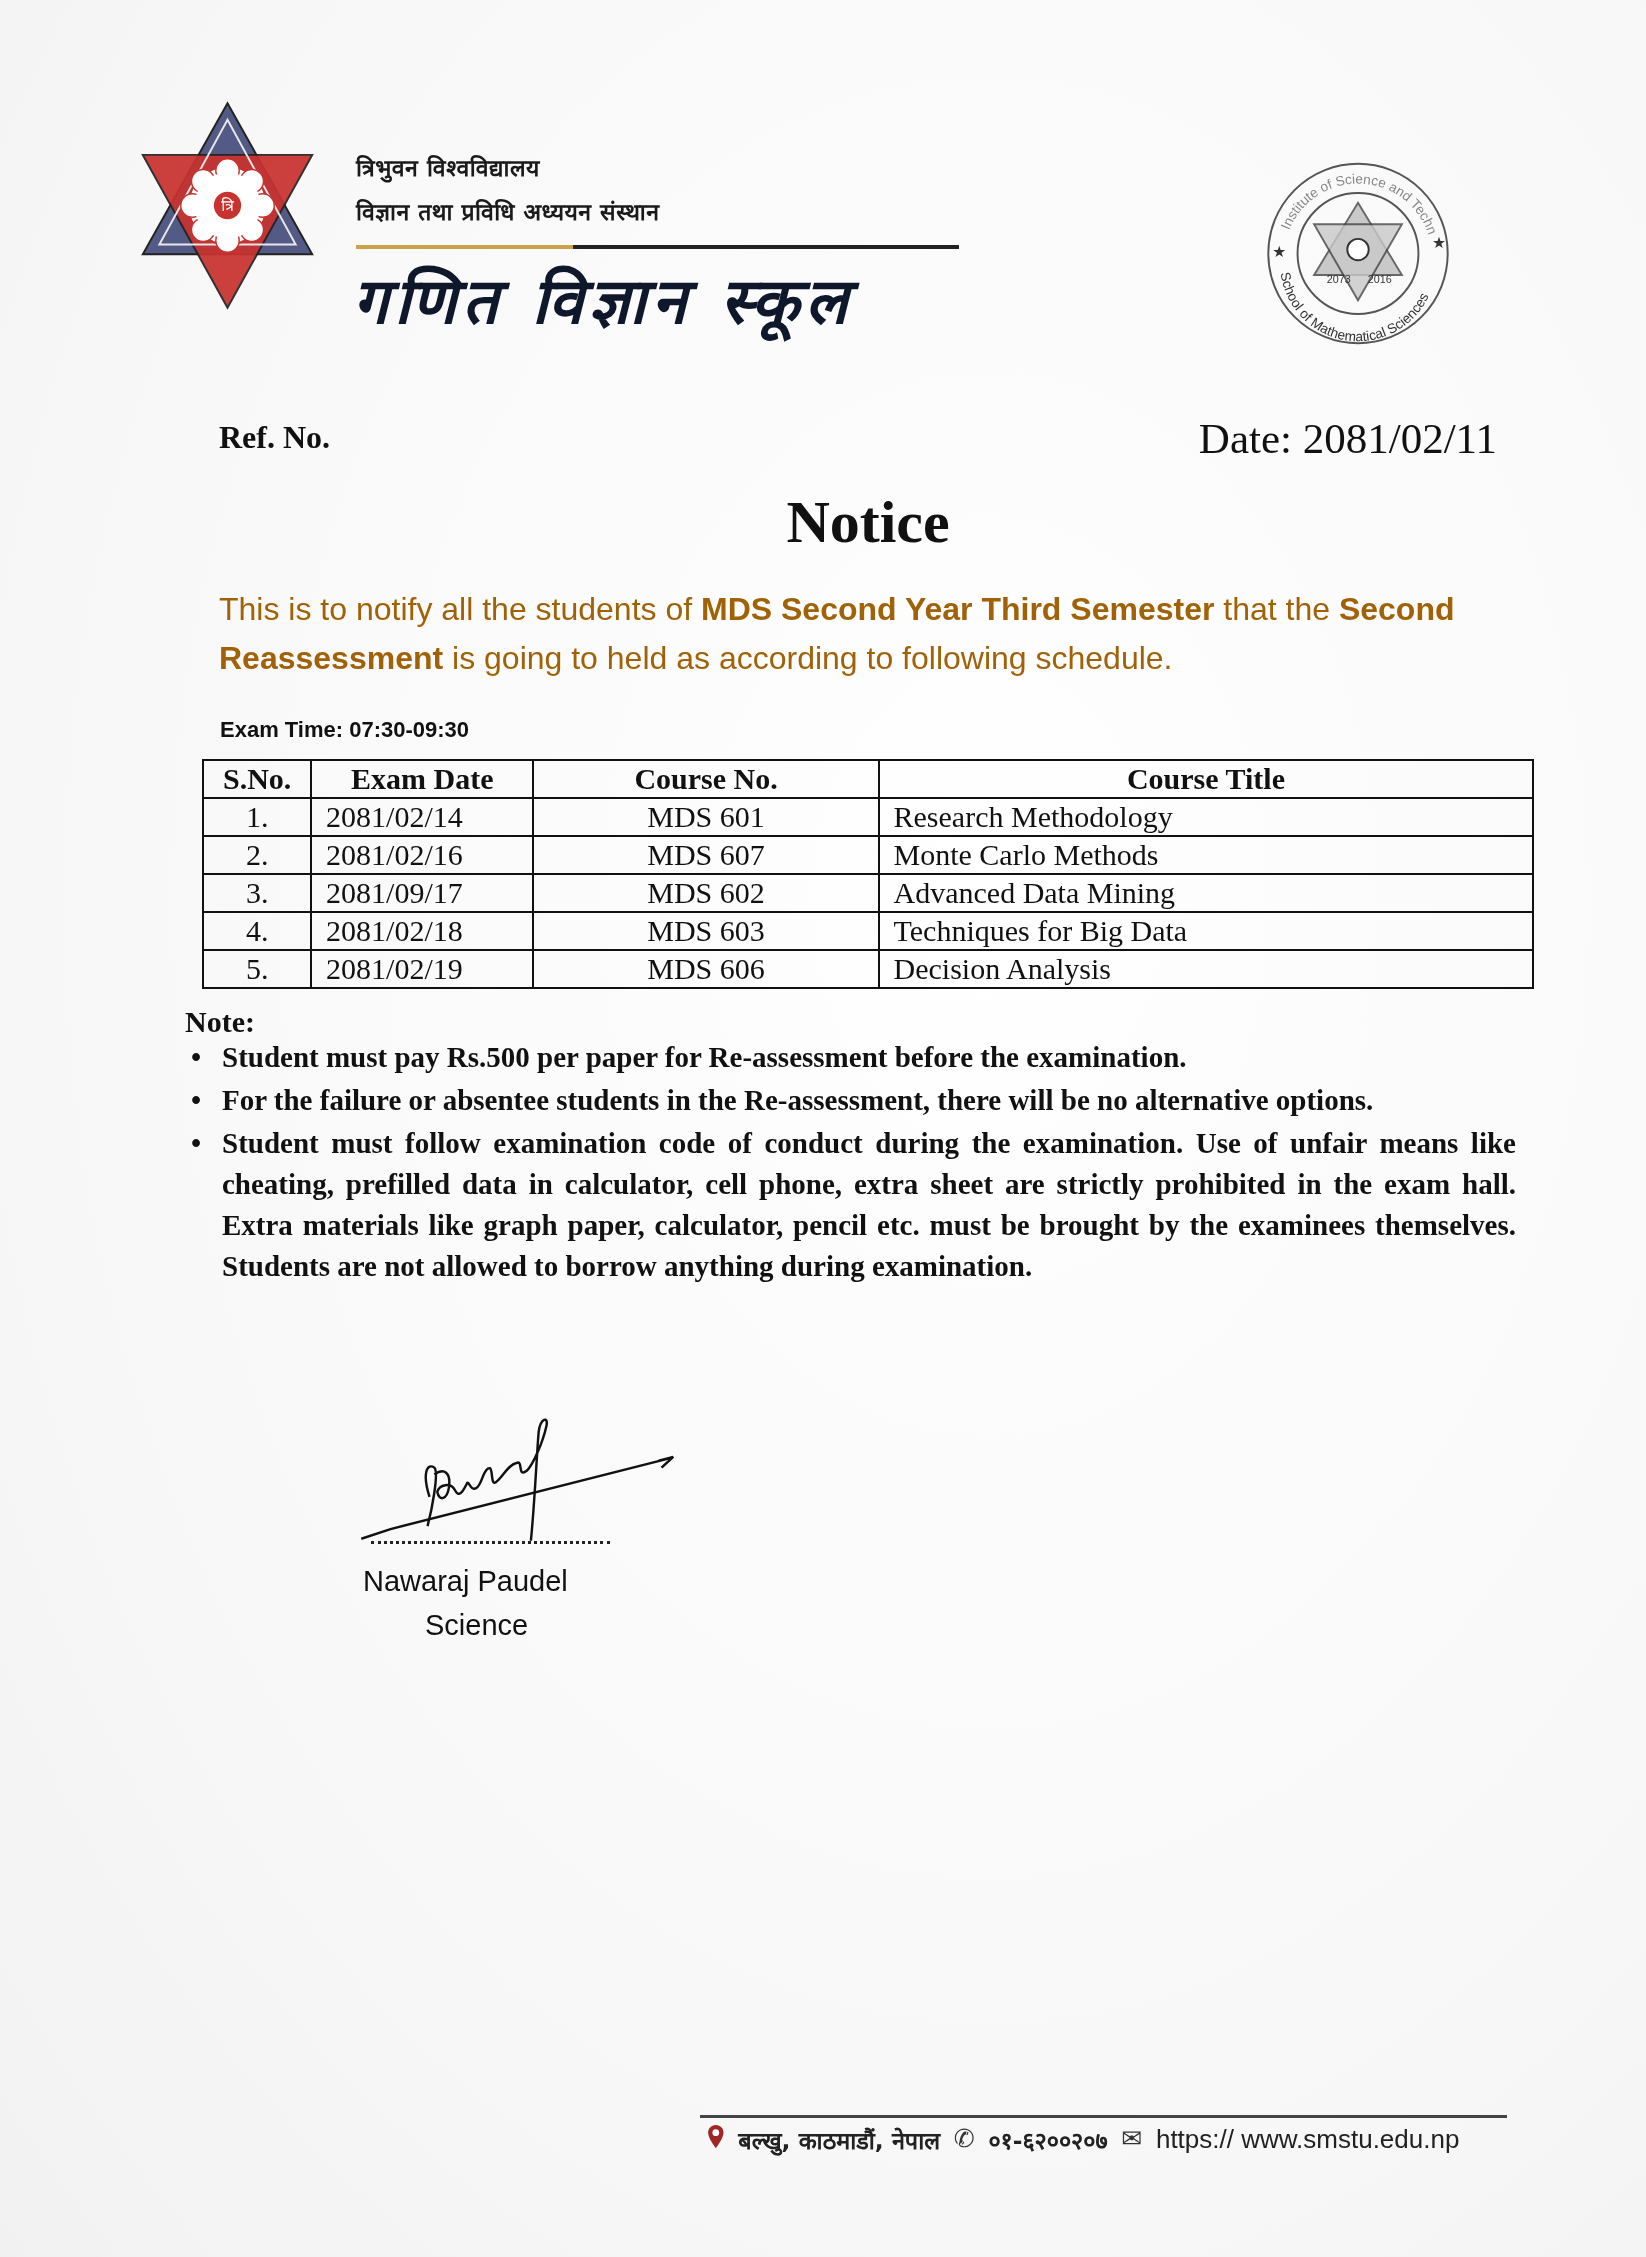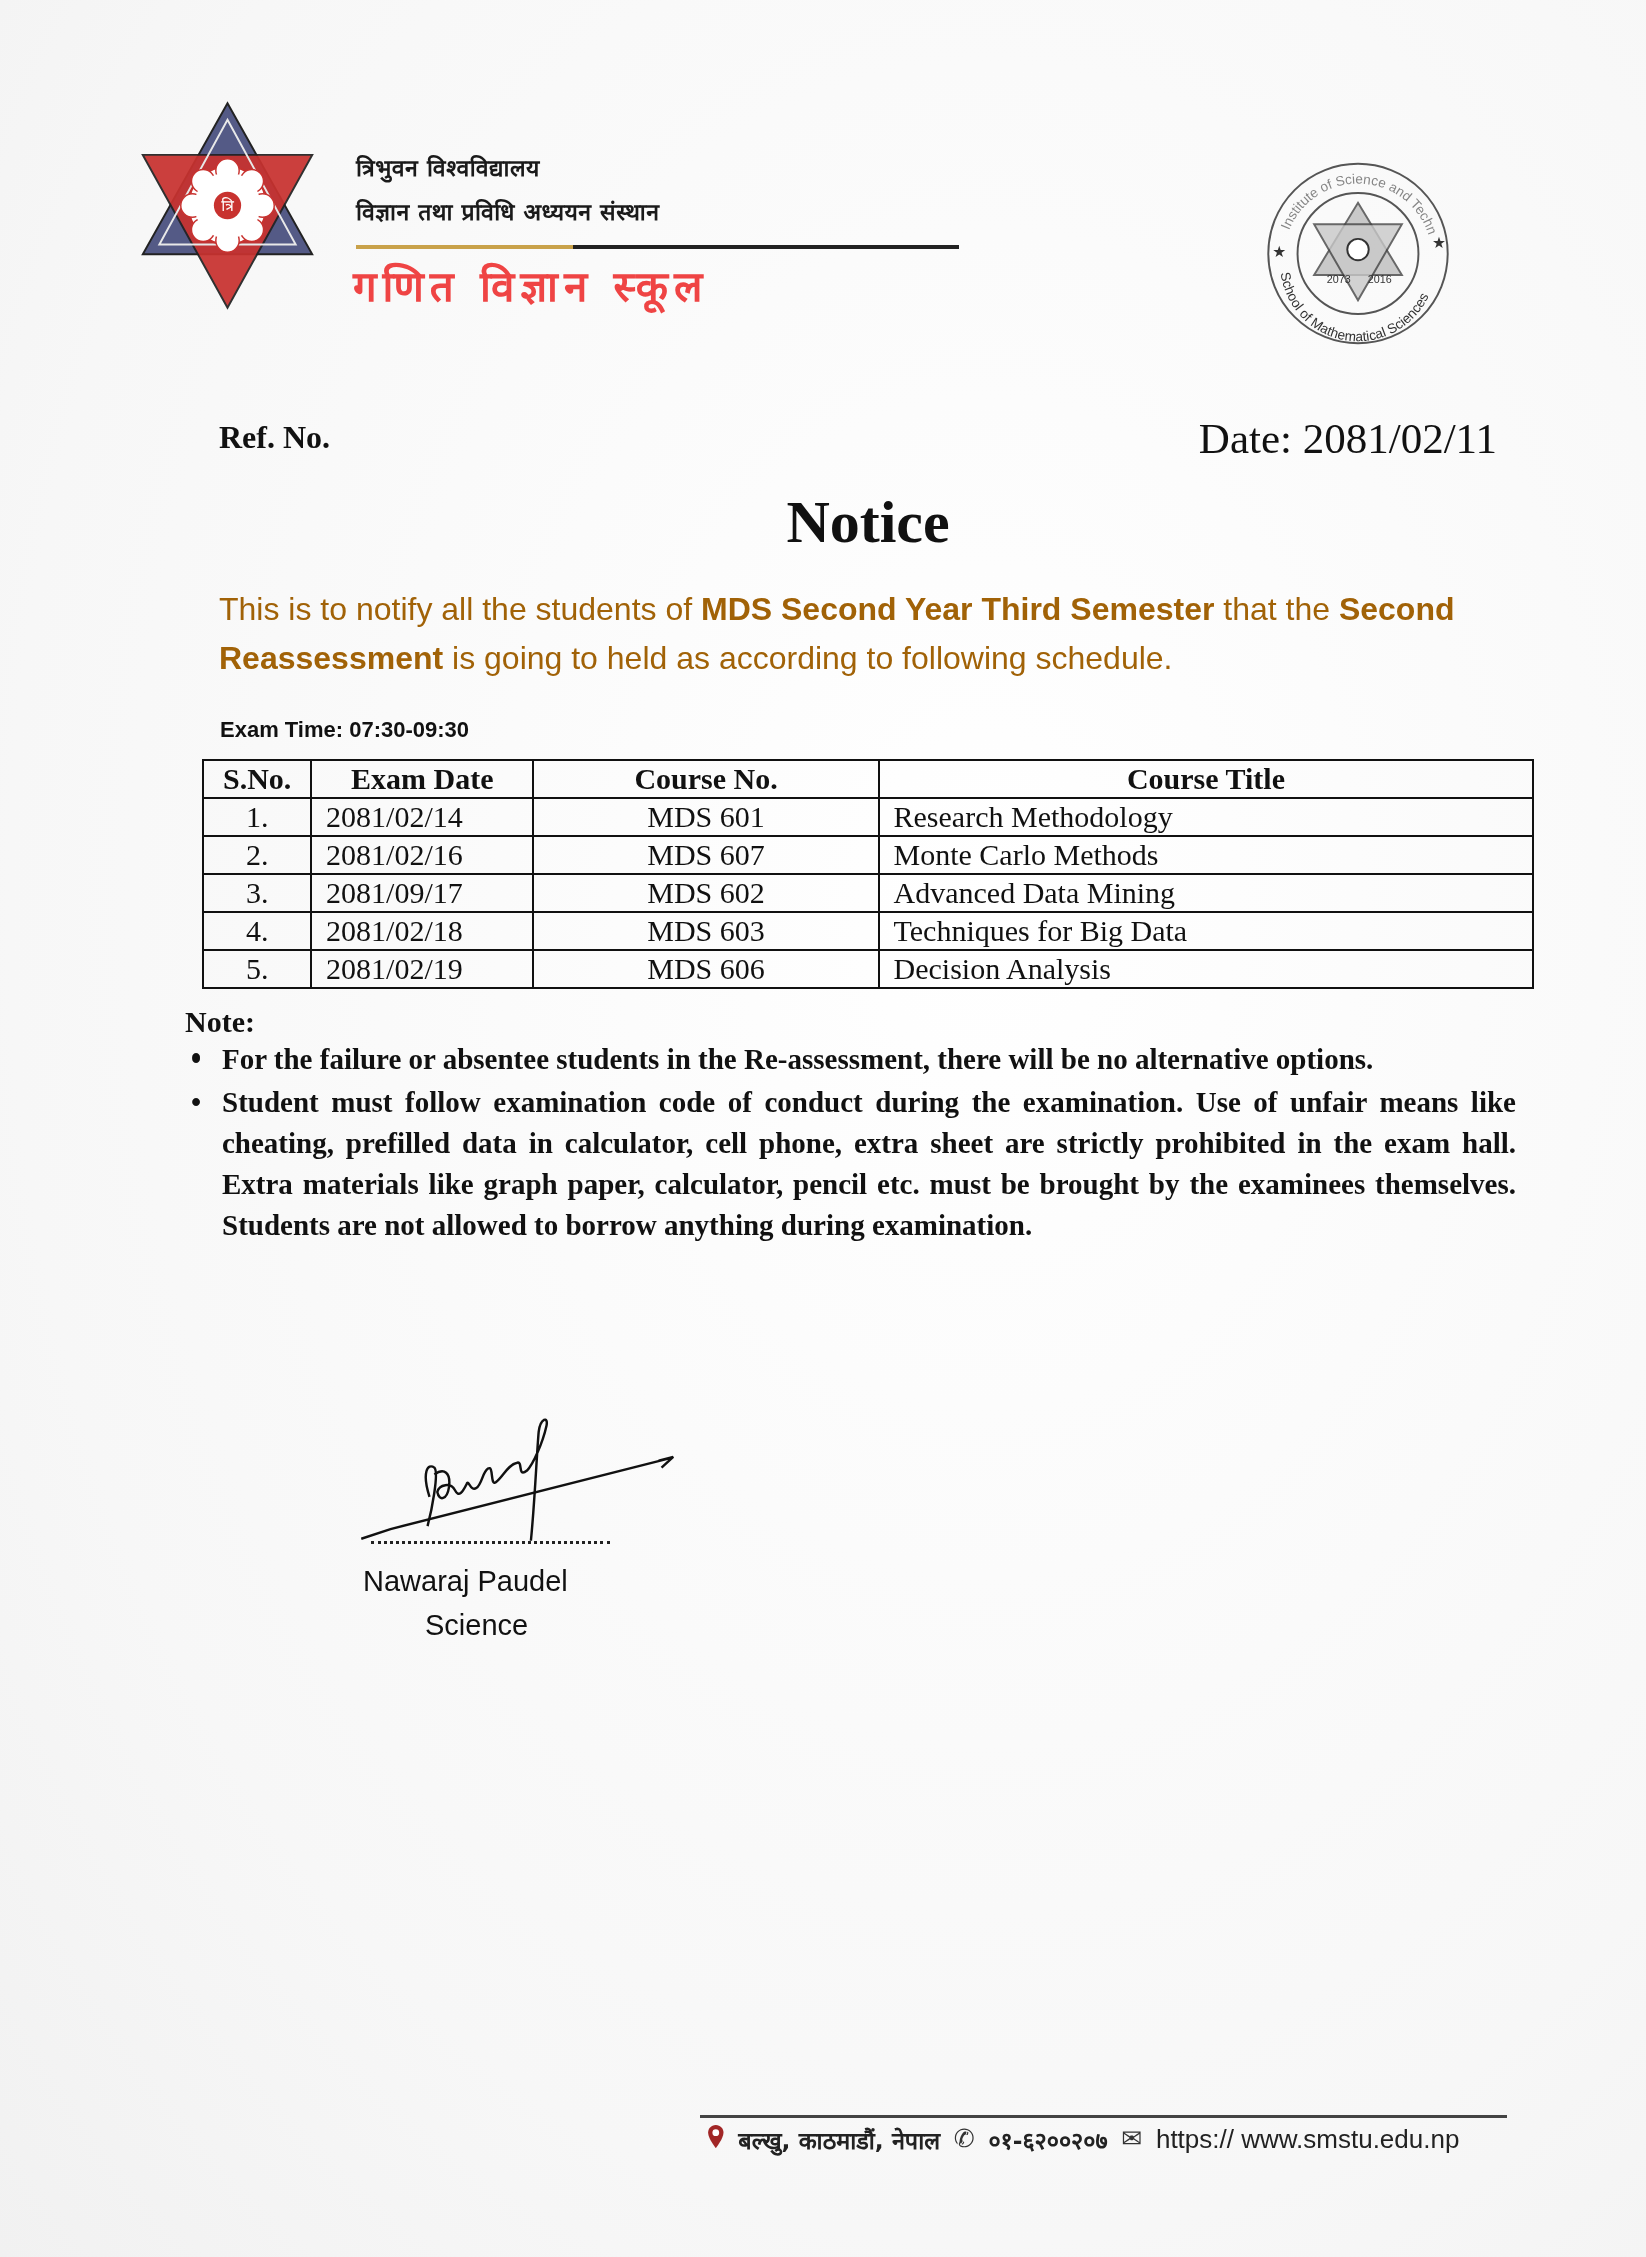--- a/index.html
+++ b/index.html
@@ -16,21 +16,21 @@
   .logo { left:135px; top:98px; width:185px; height:215px; }
   .head-line1, .head-line2 {
     left:356px; font-family:"DejaVu Sans", sans-serif; font-weight:bold; color:#1a1a1a;
     font-size:23px; letter-spacing:0.5px;
   }
   .head-line1 { top:151px; }
   .head-line2 { top:195px; }
   .head-rule { left:356px; top:245px; width:603px; height:3.9px;
     background:linear-gradient(90deg,#c9a24a 0%,#c9a24a 36%,#222 36%,#222 100%); }
   .head-school { left:353px; top:256px; font-family:"DejaVu Serif", serif; font-weight:bold;
-    font-size:42px; color:#ef4444; letter-spacing:5.9px; }
+    font-size:63px; color:#0f172a; letter-spacing:5.9px; font-style:italic; }
 
   .seal { left:1241px; top:156px; width:234px; height:195px; }
 
   
   .ref { left:219px; top:419px; font-size:32px; font-weight:bold; }
   .date { right:149px; top:414px; font-size:43px; font-weight:normal; }
 
   .title { left:0; width:1736px; top:488px; text-align:center; font-size:60px; font-weight:bold; }
 
   .intro {
@@ -176,21 +176,21 @@
       <td class="c">5.</td>
       <td class="l">2081/02/19</td>
       <td class="c">MDS 606</td>
       <td class="l">Decision Analysis</td>
     </tr>
   </tbody>
 </table>
 
 <div class="abs note-label">Note:</div>
 <ul class="notes">
-  <li><span class="bullet">•</span></li>
+  <li><span class="bullet">•</span><span>Student must pay Rs.500 per paper for Re-assessment before the examination.</span></li>
   <li><span class="bullet">•</span><span>For the failure or absentee students in the Re-assessment, there will be no alternative options.</span></li>
   <li><span class="bullet">•</span><span>Student must follow examination code of conduct during the examination. Use of unfair means like cheating, prefilled data in calculator, cell phone, extra sheet are strictly prohibited in the exam hall. Extra materials like graph paper, calculator, pencil etc. must be brought by the examinees themselves. Students are not allowed to borrow anything during examination.</span></li>
 </ul>
 
 <svg class="abs signature" viewBox="0 0 340 160">
   <path d="M70,85 C62,60 68,50 75,55 C80,60 72,100 68,115" fill="none" stroke="#111" stroke-width="2.5"></path>
   <path d="M75,62 C85,55 92,60 90,75 C88,88 80,90 78,80 C80,72 92,70 96,78 C100,86 104,80 108,72 C110,66 112,80 118,76 C124,72 124,60 130,56 C136,52 132,74 138,70 C146,64 150,52 160,50 C166,48 160,66 170,58 C176,52 186,30 190,12 C192,2 184,4 182,18 C180,40 178,90 174,130" fill="none" stroke="#111" stroke-width="2.5"></path>
   <path d="M0,128 L30,118 L318,45 M305,48 L320,44 L308,55" fill="none" stroke="#111" stroke-width="2.5"></path>
 </svg>
 <div class="abs sig-dots"></div>

